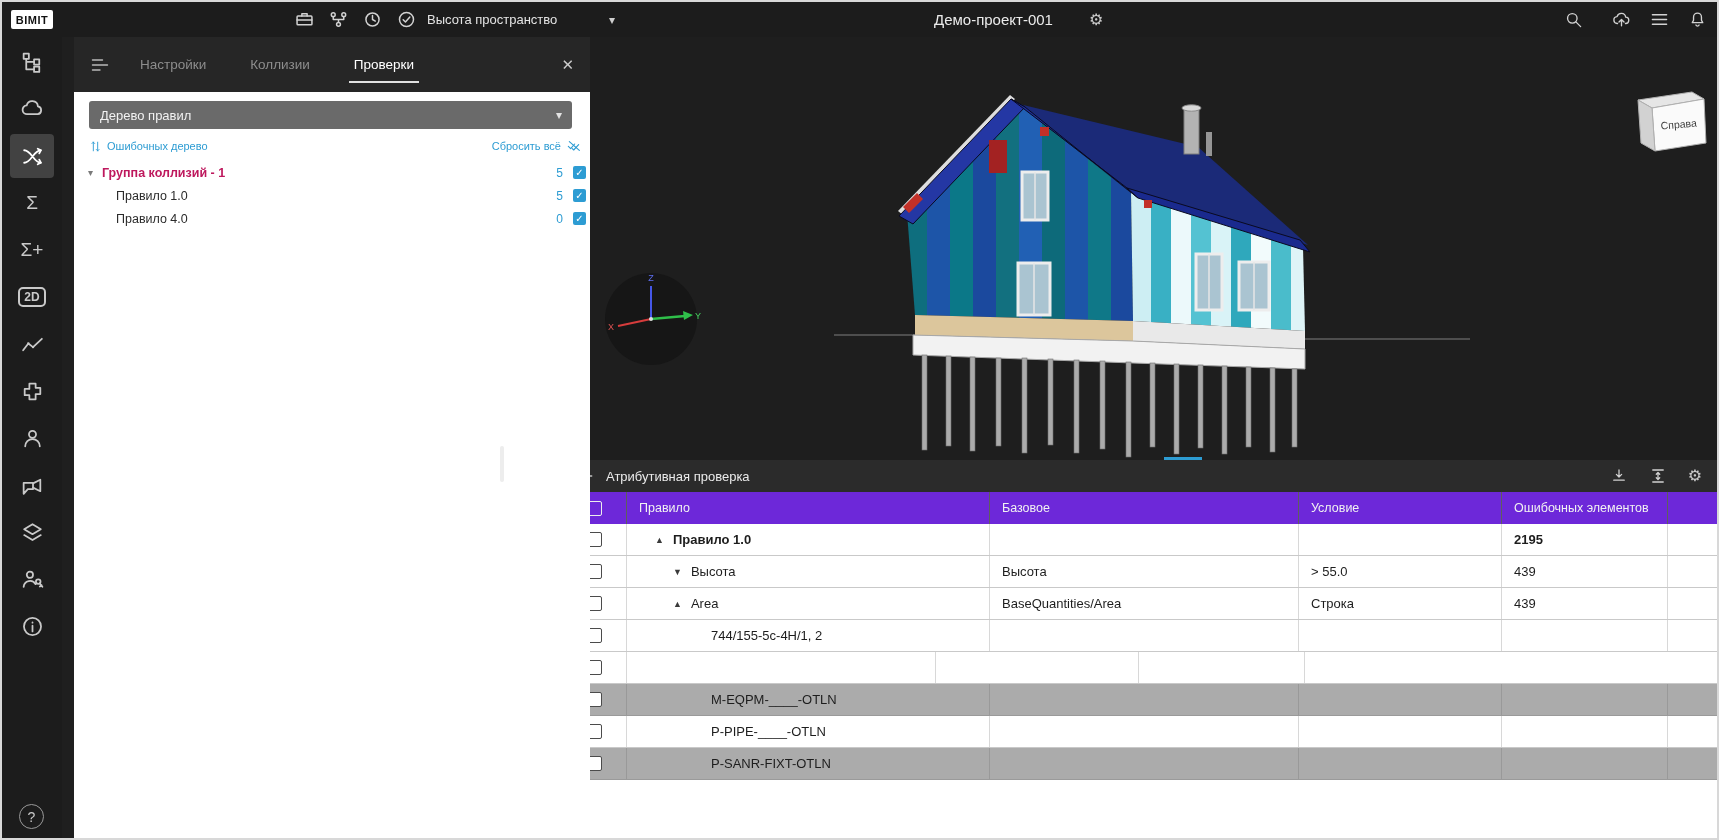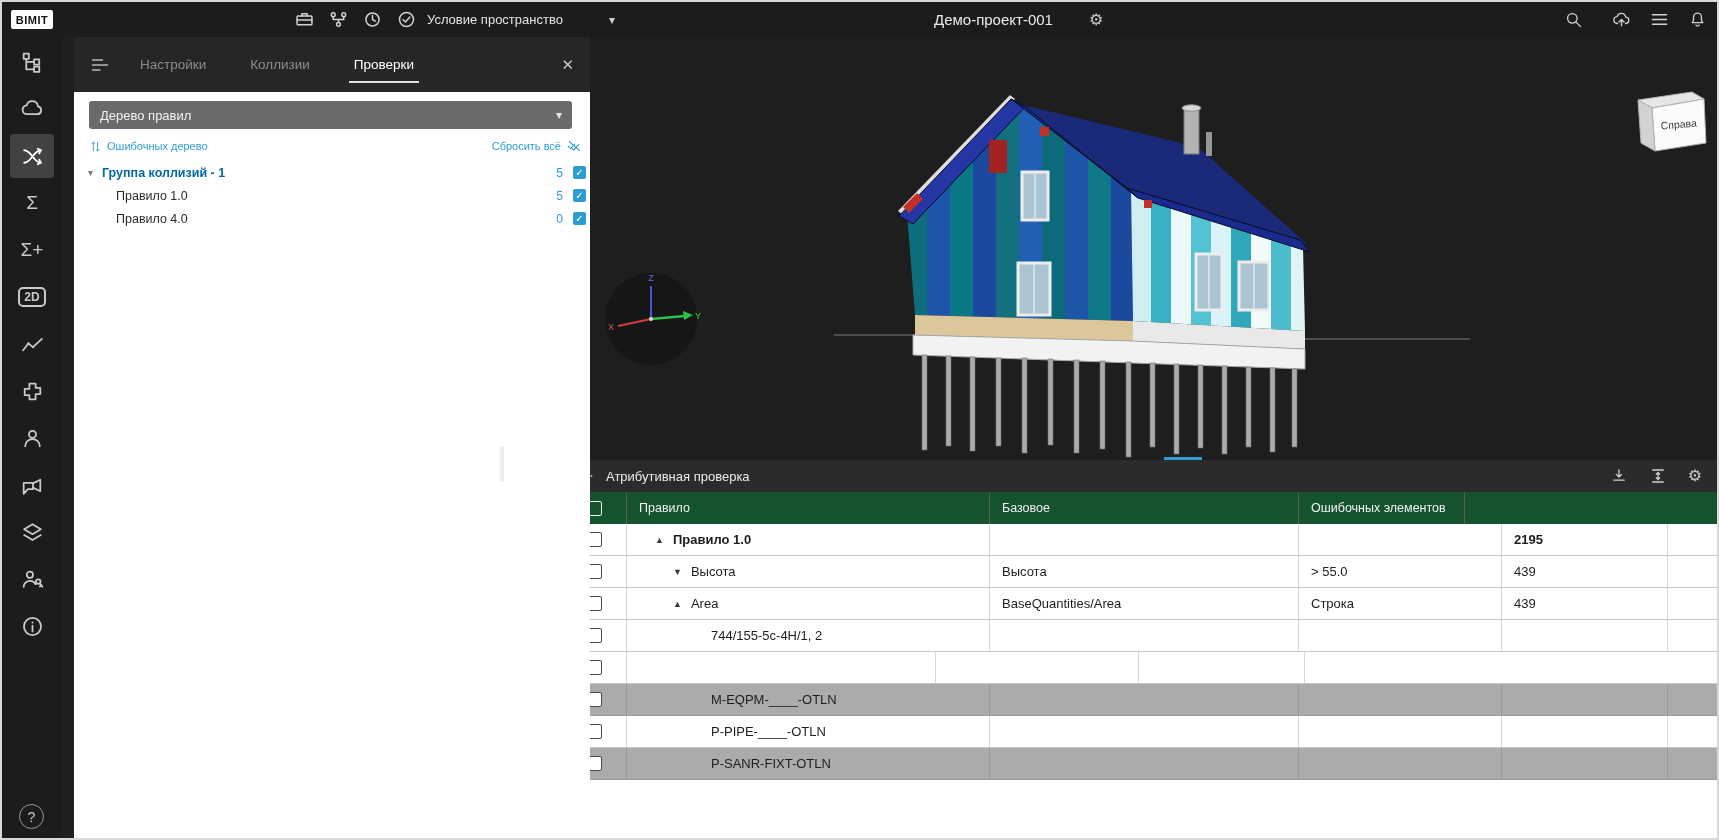--- a/index.html
+++ b/index.html
@@ -50,21 +50,21 @@
 .dropdown-bar .chev{margin-left:auto;margin-right:10px;font-size:12px;color:#e3e3e3}
 .links-row{margin:9px 8px 0 15px;display:flex;justify-content:space-between;align-items:center;flex:none}
 .linkL,.linkR{display:flex;align-items:center;gap:5px;color:#2d9cd3;font-size:11px;cursor:pointer}
 .linkL .ic{width:13px;height:13px}
 .linkR .ic{width:16px;height:16px}
 .tree{margin-top:7px}
 .tree-row{height:23px;display:flex;align-items:center;font-size:12.5px;color:#2b2b2b;padding-right:4px;cursor:pointer}
 .tree-row.lvl0{padding-left:14px}
 .tree-row.lvl1{padding-left:42px}
 .tree-row .caret{color:#7a7a7a;font-size:10px;width:14px}
-.tree-row .lbl.b{font-weight:bold;color:#0369a1}
+.tree-row .lbl.b{font-weight:bold;color:#be185d}
 .tree-row .cnt{margin-left:auto;color:#2d9cd3;font-size:12px}
 .cb{width:13px;height:13px;background:#2d9cd3;border-radius:2px;color:#fff;font-size:10px;line-height:13px;text-align:center;
   margin-left:10px;cursor:pointer;flex:none}
 .panel-grip{position:absolute;left:498px;top:444px;width:4px;height:36px;background:#ededed;border-radius:2px;cursor:ew-resize;z-index:9}
 
 
 .viewport{position:absolute;left:496px;top:35px;right:0;bottom:0;background:#1e1e1e;overflow:hidden}
 .vtools{position:absolute;left:13px;top:10px;width:38px;display:flex;flex-direction:column;gap:4px;z-index:4}
 .vtool{width:34px;height:34px;border-radius:3px;display:flex;align-items:center;justify-content:center;color:#cfcfcf;cursor:pointer}
 .vtool.active{background:#3c3c3c;color:#fff}
@@ -76,21 +76,21 @@
 .viewcube{position:absolute;left:1134px;top:50px;width:80px;height:68px;cursor:pointer}
 .vp-grip{position:absolute;left:666px;top:420px;width:38px;height:3px;background:#2d9cd3;cursor:ns-resize;z-index:6}
 
 
 .bp{position:absolute;left:64px;top:423px;right:0;bottom:0;background:#fff;display:flex;flex-direction:column;z-index:5}
 .bp-head{height:32px;background:#2b2b2b;display:flex;align-items:center;flex:none}
 .bp-head .menu{width:18px;height:18px;color:#c3c3c3;margin-left:14px;cursor:pointer}
 .bp-title{color:#eaeaea;font-size:13px;margin-left:12px}
 .bph-right{margin-left:auto;display:flex;align-items:center;gap:21px;margin-right:15px;color:#d2d2d2}
 .bph-right .ic{width:18px;height:18px;cursor:pointer}
-.bp-thead{height:32px;background:#14532d;display:flex;flex:none}
+.bp-thead{height:32px;background:#6d28d9;display:flex;flex:none}
 .hcell{display:flex;align-items:center;color:#f2f2f2;font-size:12.5px;border-right:1px solid #5e5e5e;padding-left:12px}
 .hcell.c0{justify-content:center;padding-left:0}
 .c0{width:65px;flex:none}.c1{width:363px;flex:none}.c2{width:309px;flex:none}.c3{width:203px;flex:none}.c4{width:166px;flex:none}
 .cF{flex:1;border-right:none!important}
 .bp-rows{flex:1;overflow:hidden}
 .trow{height:32px;display:flex;border-bottom:1px solid #c9c9c9;background:#fff;font-size:13px;color:#1d1d1d;cursor:default}
 .trow.selected{background:#ababab;border-bottom-color:#9a9a9a}
 .trow.selected .tcell{border-right-color:#999}
 .tcell{display:flex;align-items:center;border-right:1px solid #d8d8d8;padding-left:12px;overflow:hidden;white-space:nowrap}
 .tcell.c0{justify-content:center;padding-left:0}
@@ -129,21 +129,21 @@
           </svg>
         </span>
       <span class="tb-ic" data-icon="check-circle">
           <svg viewBox="0 0 24 24" fill="none" stroke="currentColor" stroke-width="1.7" stroke-linecap="round" stroke-linejoin="round">
             <circle cx="12" cy="12" r="8"></circle>
             <path d="M8.2 12.2l2.6 2.6 5-5.6"></path>
           </svg>
         </span>
     </div>
     <div class="workspace">
-      <span>Условие пространство</span>
+      <span>Высота пространство</span>
       <span class="chev">▾</span>
     </div>
     <div class="project">
       <span>Демо-проект-001</span>
       <span class="gear">⚙</span>
     </div>
     <div class="tb-right">
       <span class="tb-ic sep" data-icon="search">
           <svg viewBox="0 0 24 24" fill="none" stroke="currentColor" stroke-width="1.7" stroke-linecap="round" stroke-linejoin="round">
             <circle cx="10.5" cy="10.5" r="6"></circle>
@@ -529,20 +529,21 @@
             </span>
           <span class="gear">⚙</span>
         </span>
       </div>
       <div class="bp-thead" id="bp-thead">
         <div class="hcell c0">
           <span class="cb-light"></span>
         </div>
       <div class="hcell c1">Правило</div>
           <div class="hcell c2">Базовое</div>
+          <div class="hcell c3">Условие</div>
           <div class="hcell c4">Ошибочных элементов</div>
           <div class="hcell cF"></div>
         </div>
       <div class="bp-rows" id="bp-rows">
           <div class="trow">
             <div class="tcell c0">
               <span class="cb-empty"></span>
             </div>
             <div class="tcell c1 rule-l1">
               <span class="caret">▲</span>

